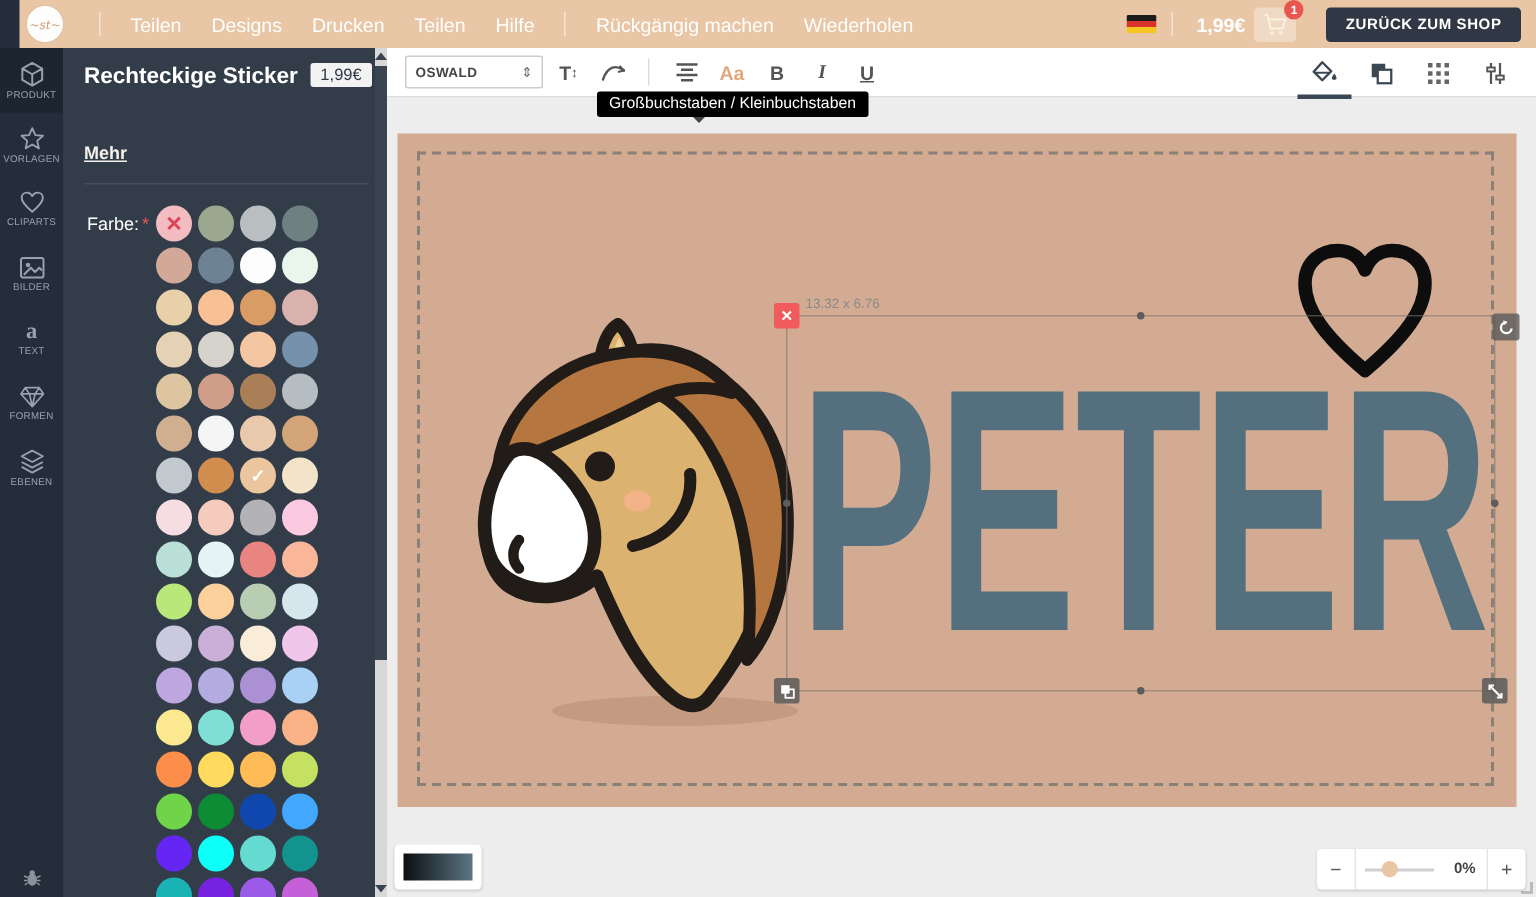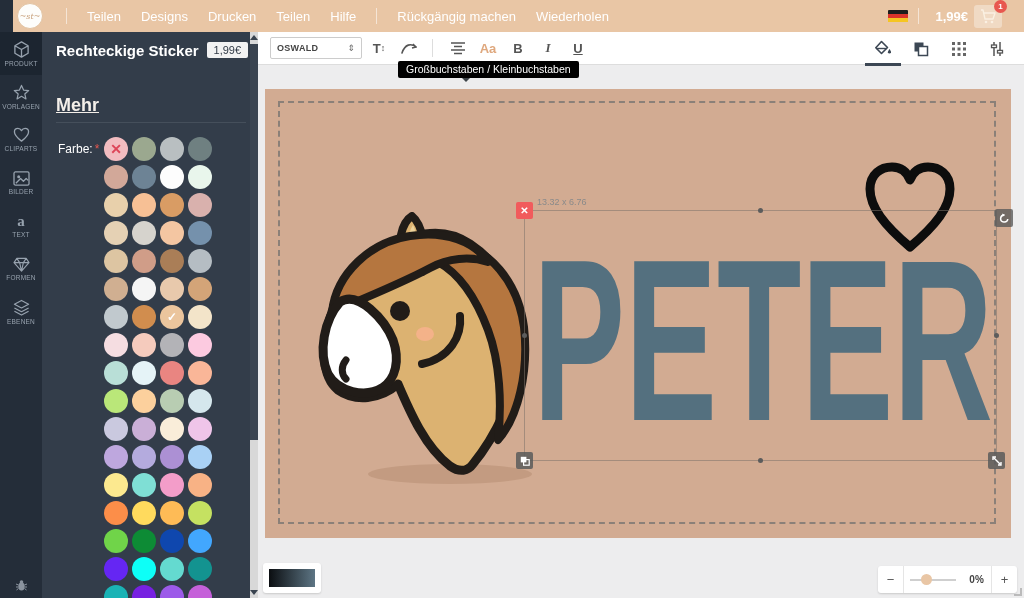--- a/index.html
+++ b/index.html
@@ -32,21 +32,21 @@
   .rail-item .lbl { font-size:6.5px; letter-spacing:.2px; }
   .rail-item svg { display:block; }
   .bug { position:absolute; left:0; bottom:6px; width:42px; display:flex; justify-content:center; color:#8a939e; }
 
   
   .panel { position:absolute; left:42px; top:32px; width:216px; height:566px; background:#333d4a; z-index:3; overflow:hidden; }
   .panel-title-row { position:absolute; left:14px; top:10px; display:flex; align-items:flex-start; gap:8px; }
   .panel-title { color:#fff; font-size:15px; font-weight:bold; white-space:nowrap; }
   .price-badge { background:#f2f2f2; color:#2f3844; font-size:11px; padding:2px 7px; border-radius:2px; }
   .change-btn { position:absolute; left:14px; top:33px; background:#e9e9e9; color:#2f3844; border:none; border-radius:3px; font-size:9.5px; font-weight:bold; letter-spacing:.3px; padding:5px 9px; display:flex; align-items:center; gap:5px; cursor:pointer; }
-  .mehr { position:absolute; left:14px; top:63px; color:#f4efe9; font-size:18px; font-weight:bold; text-decoration:underline; cursor:pointer; }
+  .mehr { position:absolute; left:14px; top:63px; color:#f4efe9; font-size:12px; font-weight:bold; text-decoration:underline; cursor:pointer; }
   .panel-divider { position:absolute; left:14px; right:12px; top:90px; height:1px; background:#454f5b; }
   .farbe-label { position:absolute; left:16px; top:110px; color:#fff; font-size:12px; }
   .farbe-label .req { color:#e4574f; margin-left:2px; }
   .swatch-grid { position:absolute; left:62px; top:105px; width:112px; display:flex; flex-wrap:wrap; gap:4px; }
   .swatch { width:24px; height:24px; border-radius:50%; cursor:pointer; position:relative; display:flex; align-items:center; justify-content:center; }
   .swatch .x { color:#dd4558; font-size:14px; font-weight:bold; line-height:1; }
   .swatch .check { color:#fff; font-size:12px; font-weight:bold; line-height:1; }
   
   .pscroll { position:absolute; right:0; top:0; width:8px; height:566px; background:#d8d8d8; }
   .pscroll .thumb { position:absolute; left:0; top:12px; width:8px; height:396px; background:#3a4450; }
@@ -133,20 +133,21 @@
       <div class="tb-divider"></div>
       <span class="price">1,99€</span>
       <div class="cart-box">
         <svg width="17" height="15" viewBox="0 0 17 15">
           <path d="M1,1 H3 L5,10 H13 L15,4 H4" fill="none" stroke="#faf0e2" stroke-width="1.4" stroke-linejoin="round"></path>
           <circle cx="6" cy="13" r="1.3" fill="#faf0e2"></circle>
             <circle cx="12" cy="13" r="1.3" fill="#faf0e2"></circle>
         </svg>
         <div class="cart-badge" style="background: rgb(232, 87, 79);">1</div>
       </div>
+      <button class="tb-btn">ZURÜCK ZUM SHOP</button>
     </div>
   </div>
 
   <div class="tooltip">Großbuchstaben / Kleinbuchstaben</div>
 
   <div class="rail">
     <div id="rail-items">
         <div class="rail-item active">
           <span style="display:flex;">
             <svg width="17" height="17" viewBox="0 0 18 18">

